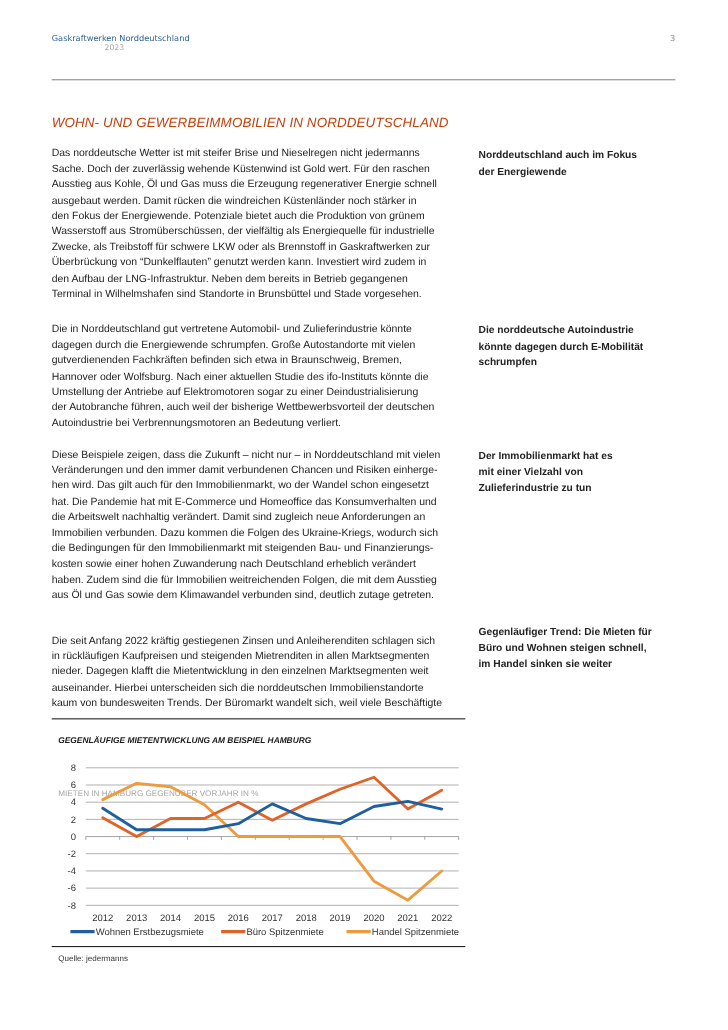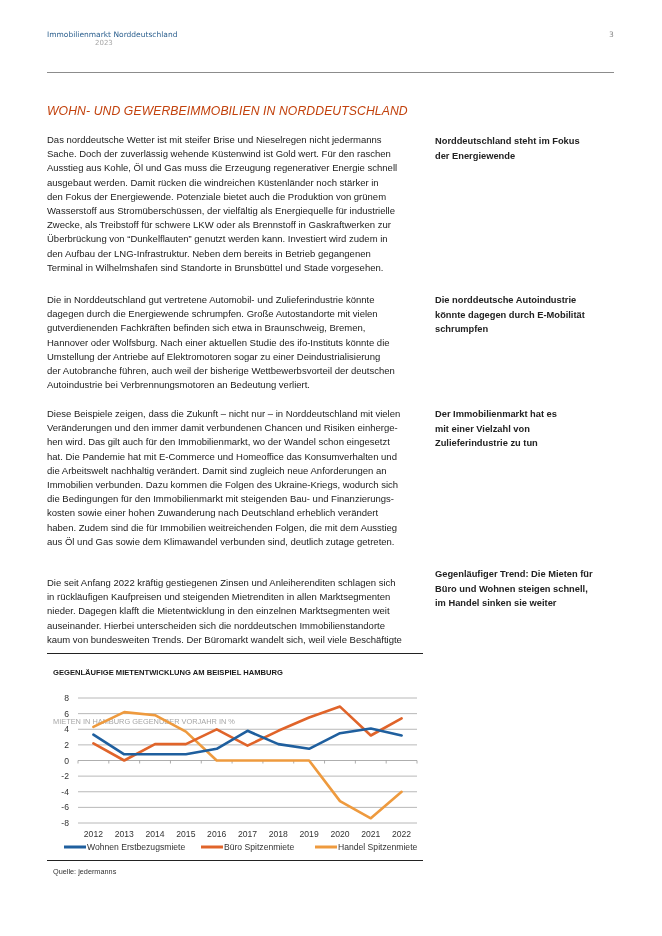--- a/index.html
+++ b/index.html
@@ -6,31 +6,31 @@
   body { width: 662px; height: 936px; position: relative; overflow: hidden; font-family: "Liberation Sans", sans-serif; color: #222; }
   .hdr-title { position: absolute; left: 47px; top: 30px; font-size: 7.5px; color: #2b5f8e; font-family: "DejaVu Sans", sans-serif; }
   .hdr-year { position: absolute; left: 47px; top: 39px; font-size: 7px; color: #a6a6a6; font-family: "DejaVu Sans", sans-serif; margin-left: 48px; }
   .hdr-page { position: absolute; left: 609px; top: 30px; font-size: 7.5px; color: #888; font-family: "DejaVu Sans", sans-serif; }
   .hdr-rule { position: absolute; left: 47px; top: 72px; width: 567px; height: 1px; background: #8c8c8c; }
   .sec-title { position: absolute; left: 47px; top: 104px; font-size: 12.2px; color: #c2410c; letter-spacing: 0.1px; font-style: italic; }
   .para { position: absolute; left: 47px; width: 378px; font-size: 9.5px; line-height: 14.2px; color: #222; margin: 0; white-space: pre-line; }
   .side { position: absolute; left: 435px; width: 190px; font-size: 9.3px; line-height: 14.6px; font-weight: bold; color: #222; margin: 0; white-space: pre-line; }
   .chart-rule-top { position: absolute; left: 47px; top: 653px; width: 376px; height: 1px; background: #222; }
   .chart-rule-bot { position: absolute; left: 47px; top: 860px; width: 376px; height: 1px; background: #222; }
-  .chart-title { position: absolute; left: 53px; top: 668px; font-size: 7.6px; font-weight: bold; color: #1a1a1a; }
+  .chart-title { position: absolute; left: 53px; top: 668px; font-size: 7.6px; font-weight: bold; color: #1a1a1a; font-style: italic; }
   .chart-sub { position: absolute; left: 53px; top: 717px; font-size: 7.4px; font-weight: normal; color: #a6a6a6; }
   .source { position: absolute; left: 53px; top: 867px; font-size: 7.3px; color: #333; }
   svg.chart { position: absolute; left: 45px; top: 688px; }
   .tick { font-family: "Liberation Sans", sans-serif; font-size: 8.6px; fill: #333; }
   .legend-text { font-family: "Liberation Sans", sans-serif; font-size: 8.6px; fill: #333; }
 </style>
 </head>
 <body>
 
-<div class="hdr-title">Immobilienmarkt Norddeutschland</div>
+<div class="hdr-title">Gaskraftwerken Norddeutschland</div>
 <div class="hdr-year">2023</div>
 <div class="hdr-page">3</div>
 <div class="hdr-rule"></div>
 
 <div class="sec-title">WOHN- UND GEWERBEIMMOBILIEN IN NORDDEUTSCHLAND</div>
 
 <p class="para" style="top:133px">Das norddeutsche Wetter ist mit steifer Brise und Nieselregen nicht jedermanns
 Sache. Doch der zuverlässig wehende Küstenwind ist Gold wert. Für den raschen
 Ausstieg aus Kohle, Öl und Gas muss die Erzeugung regenerativer Energie schnell
 ausgebaut werden. Damit rücken die windreichen Küstenländer noch stärker in
@@ -56,21 +56,21 @@
 die Bedingungen für den Immobilienmarkt mit steigenden Bau- und Finanzierungs-
 kosten sowie einer hohen Zuwanderung nach Deutschland erheblich verändert
 haben. Zudem sind die für Immobilien weitreichenden Folgen, die mit dem Ausstieg
 aus Öl und Gas sowie dem Klimawandel verbunden sind, deutlich zutage getreten.</p>
 <p class="para" style="top:576px">Die seit Anfang 2022 kräftig gestiegenen Zinsen und Anleiherenditen schlagen sich
 in rückläufigen Kaufpreisen und steigenden Mietrenditen in allen Marktsegmenten
 nieder. Dagegen klafft die Mietentwicklung in den einzelnen Marktsegmenten weit
 auseinander. Hierbei unterscheiden sich die norddeutschen Immobilienstandorte
 kaum von bundesweiten Trends. Der Büromarkt wandelt sich, weil viele Beschäftigte</p>
 
-<p class="side" style="top:134px">Norddeutschland steht im Fokus
+<p class="side" style="top:134px">Norddeutschland auch im Fokus
 der Energiewende</p>
 <p class="side" style="top:293px">Die norddeutsche Autoindustrie
 könnte dagegen durch E-Mobilität
 schrumpfen</p>
 <p class="side" style="top:407px">Der Immobilienmarkt hat es
 mit einer Vielzahl von
 Zulieferindustrie zu tun</p>
 <p class="side" style="top:567px">Gegenläufiger Trend: Die Mieten für
 Büro und Wohnen steigen schnell,
 im Handel sinken sie weiter</p>

